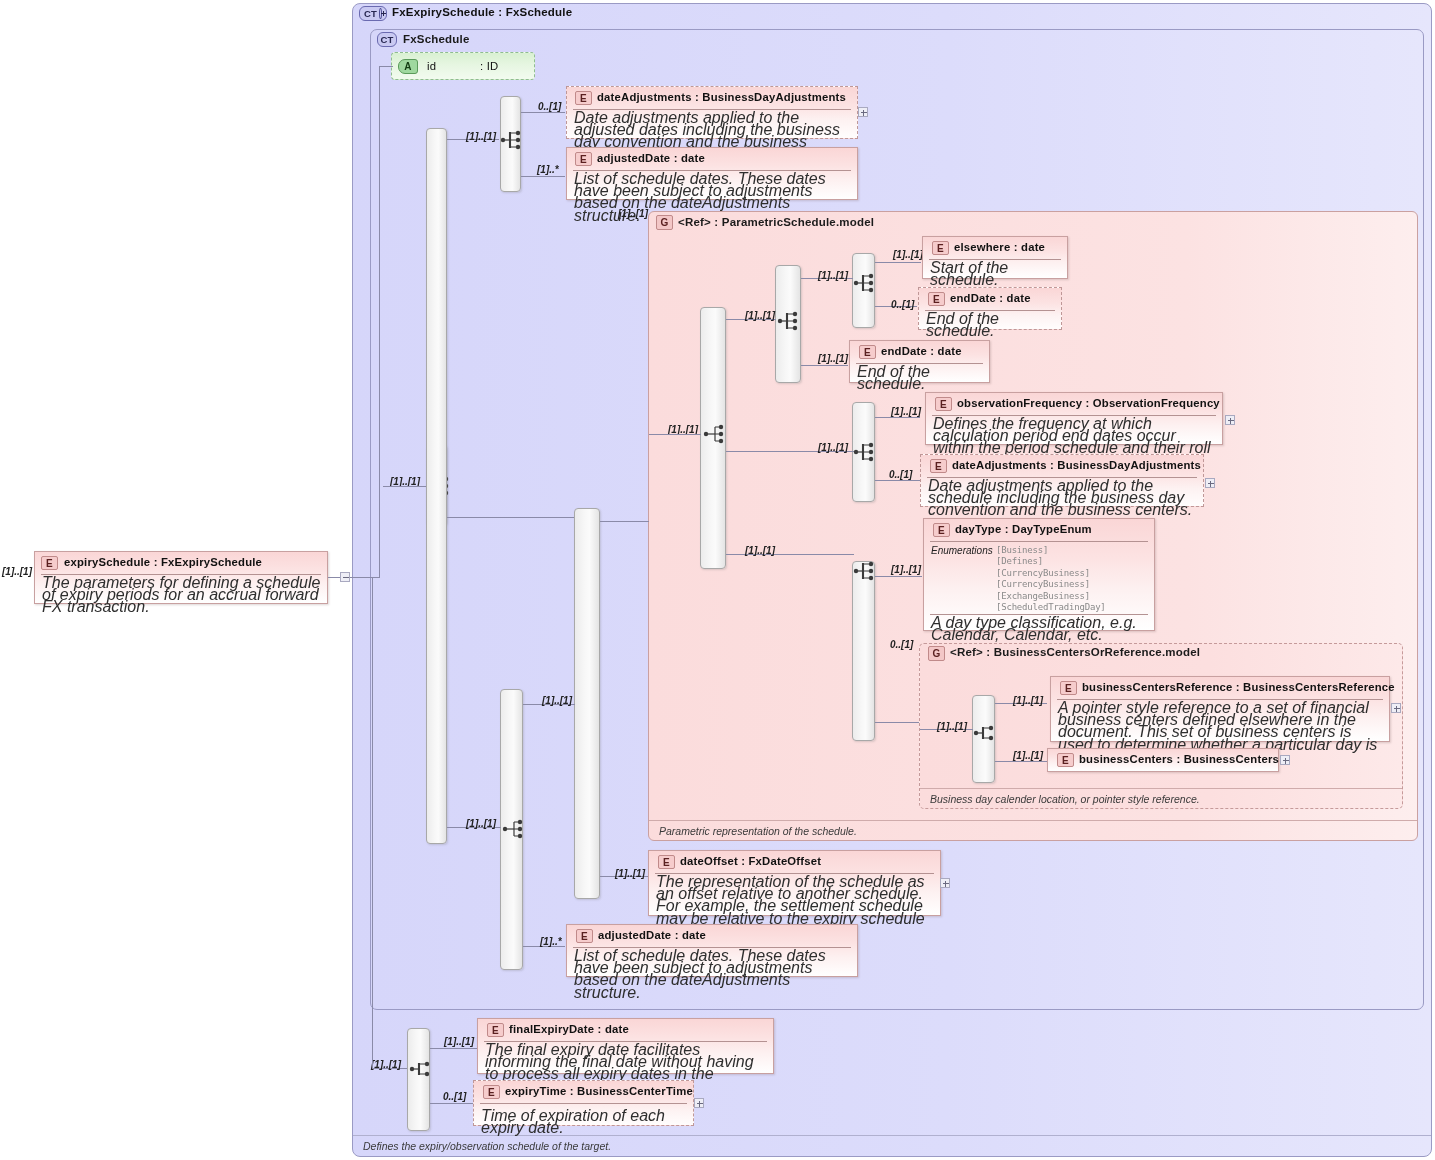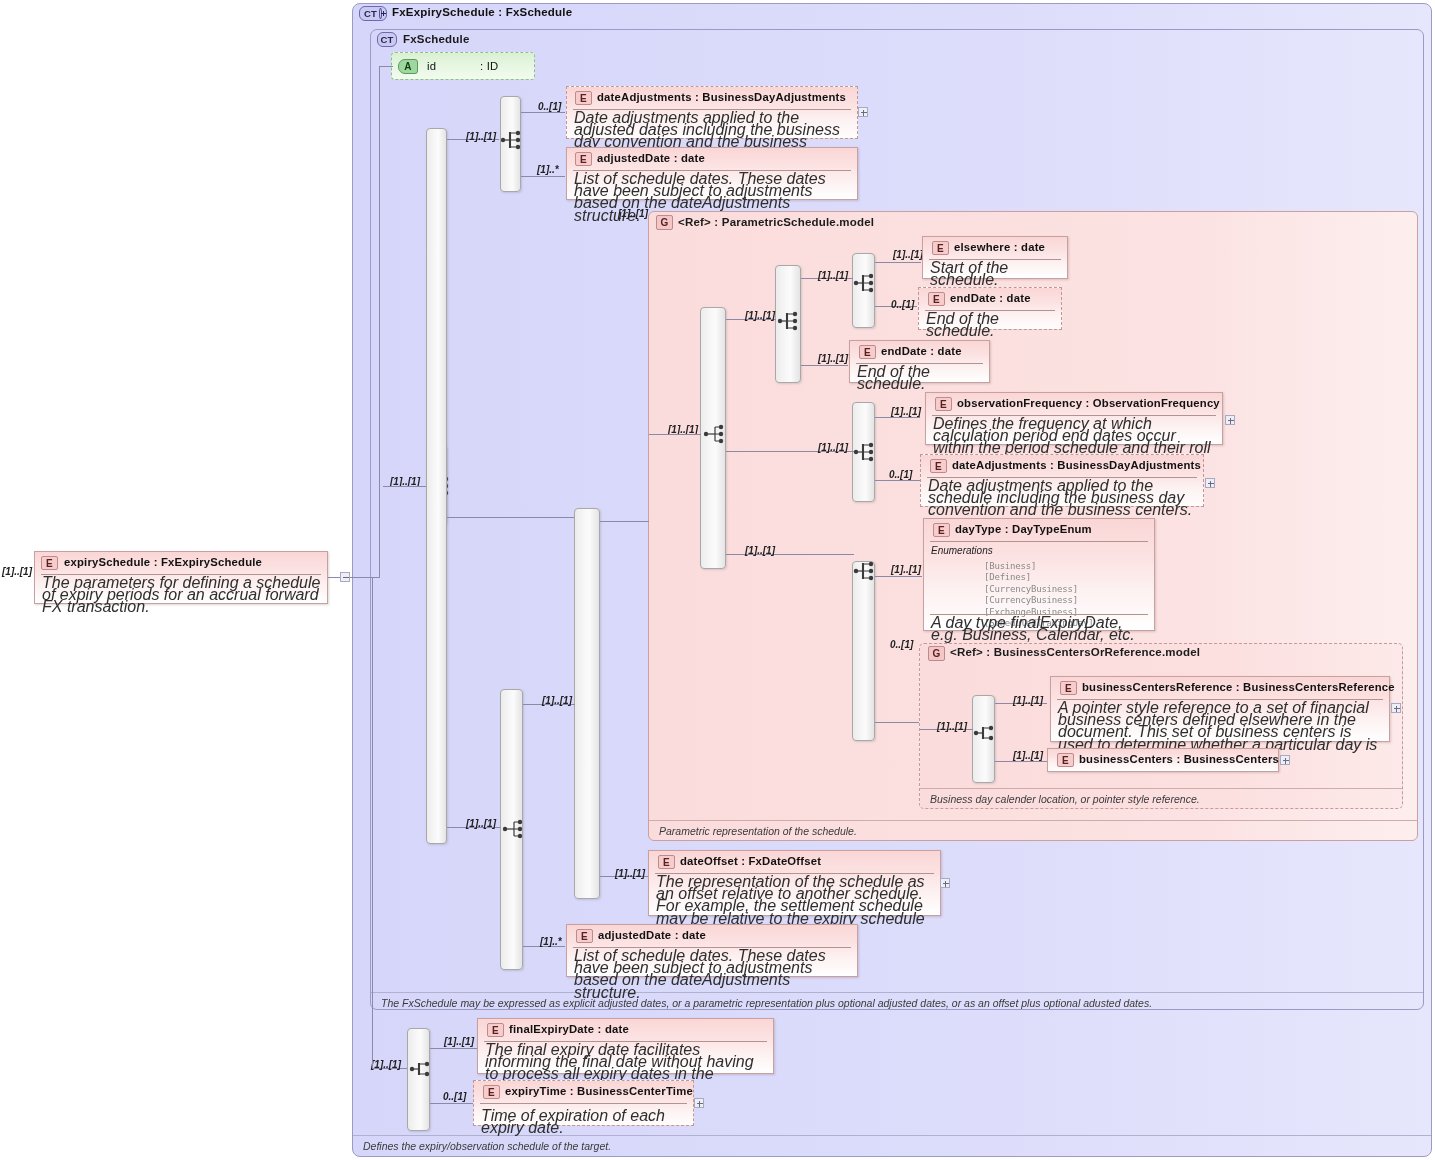--- a/index.html
+++ b/index.html
@@ -79,21 +79,20 @@
       <i style="position:absolute;left:1px;top:3.5px;width:5px;height:1px;background:#26264f;"></i>
       <i style="position:absolute;left:3px;top:1.5px;width:1px;height:5px;background:#26264f;"></i>
     </span>
   </div>
   <div class="panel-title root" style="left:392px;top:6px;">FxExpirySchedule : FxSchedule</div>
   <div class="panel-foot" style="left:353px;bottom:4px;width:1078px;">Defines the expiry/observation schedule of the target.</div>
 
   <div class="panel blue" style="left:370px;top:29px;width:1054px;height:981px;"></div>
   <div class="badge badge-ct" style="left:377px;top:32px;width:20px;">CT</div>
   <div class="panel-title" style="left:403px;top:33px;">FxSchedule</div>
-  <div class="panel-foot" style="left:371px;bottom:147px;width:1052px;">The FxSchedule may be expressed as explicit adjusted dates, or a parametric representation plus optional adjusted dates, or as an offset plus optional adusted dates.</div>
 
   <div class="card" style="left:2px;top:566px;">[1]..[1]</div>
   <div class="ebox" style="left:34px;top:551px;width:294px;height:53px;">
     <div class="badge badge-e" style="left:6px;top:4px;">E</div>
     <div class="ebox-name" style="left:29px;top:4px;">expirySchedule : FxExpirySchedule</div>
     <div class="ebox-sep" style="top:22px;"></div>
     <div class="ebox-doc" style="top:25px;">The parameters for defining a schedule of expiry periods for an accrual forward FX transaction.</div>
   </div>
 
   <div class="line hline" style="left:328px;top:577px;width:12px;"></div>
@@ -279,30 +278,30 @@
     <circle cx="18" cy="18" r="2.2" fill="#3a3a3a"></circle>
   </svg>
 
   <div class="line hline" style="left:875px;top:576px;width:47px;"></div>
   <div class="card" style="left:891px;top:564px;">[1]..[1]</div>
   <div class="ebox" style="left:923px;top:518px;width:232px;height:113px;">
     <div class="badge badge-e" style="left:9px;top:4px;">E</div>
     <div class="ebox-name" style="left:31px;top:4px;">dayType : DayTypeEnum</div>
     <div class="ebox-sep" style="top:22px;"></div>
     <div class="enum-label" style="left:7px;top:26px;">Enumerations</div>
-    <div class="enum-list" style="left:60px;top:26px;margin-top:16px;" id="enum-list">
+    <div class="enum-list" style="left:72px;top:26px;" id="enum-list">
         <div>[Business]</div>
         <div>[Defines]</div>
         <div>[CurrencyBusiness]</div>
         <div>[CurrencyBusiness]</div>
         <div>[ExchangeBusiness]</div>
         <div>[ScheduledTradingDay]</div>
       </div>
     <div class="ebox-sep" style="top:95px;"></div>
-    <div class="ebox-doc" style="top:98px;">A day type finalExpiryDate, e.g. Business, Calendar, etc.</div>
+    <div class="ebox-doc" style="top:98px;">A day type classification, e.g. Calendar, Calendar, etc.</div>
   </div>
 
   <div class="line hline" style="left:875px;top:722px;width:45px;"></div>
   <div class="card" style="left:890px;top:639px;">0..[1]</div>
   <div class="panel pink" style="left:919px;top:643px;width:484px;height:166px;border-radius:5px;"></div>
   <div class="badge badge-g" style="left:928px;top:646px;">G</div>
   <div class="panel-title" style="left:950px;top:646px;width:400px;line-height:13px;">&lt;Ref&gt;       : BusinessCentersOrReference.model</div>
   <div class="panel-foot pk" style="left:920px;top:788px;width:482px;bottom:auto;">Business day calender location, or pointer style reference.</div>
 
   <div class="bar" style="left:972px;top:695px;width:23px;height:88px;"></div>

